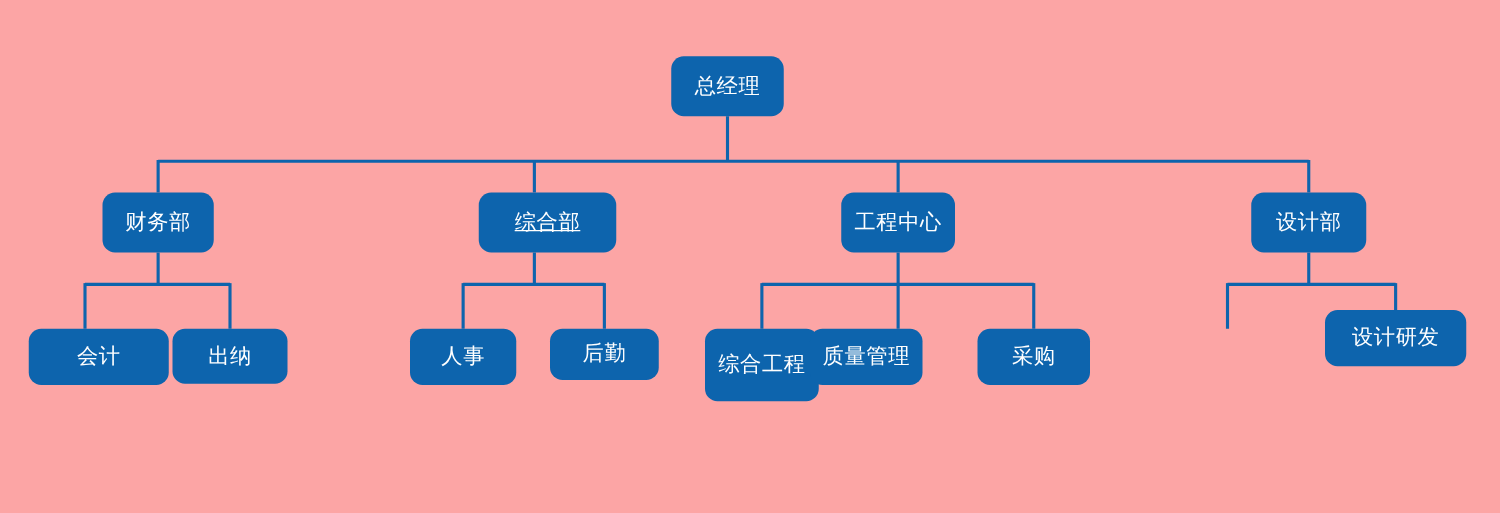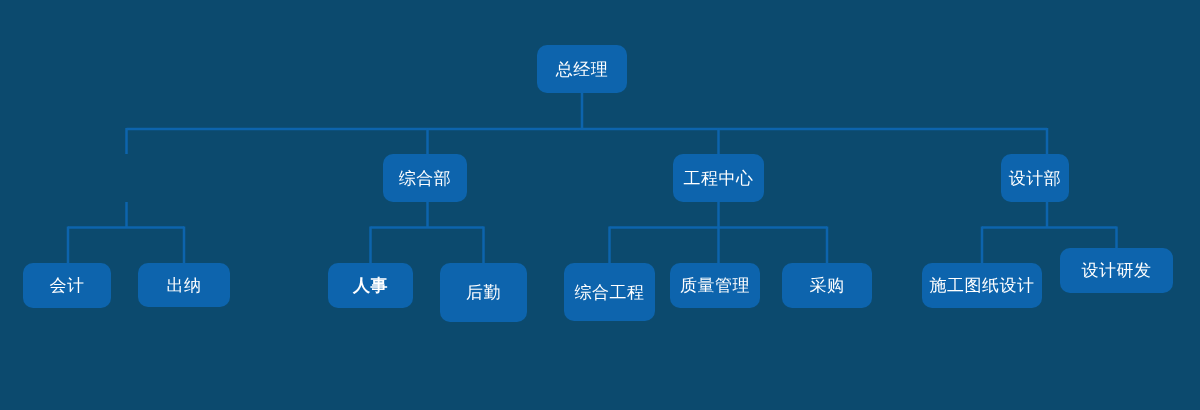--- a/index.html
+++ b/index.html
@@ -5,21 +5,21 @@
   html, body {
     margin: 0;
     padding: 0;
     background: #ffffff;
     font-family: "DejaVu Sans", "Liberation Sans", sans-serif;
   }
   .stage {
     position: relative;
     width: 1200px;
     height: 410px;
-    background: #0c4a6e;
+    background: #fca5a5;
     overflow: hidden;
   }
   .connectors {
     position: absolute;
     left: 0;
     top: 0;
     width: 1200px;
     height: 410px;
   }
   .connectors path {
@@ -73,30 +73,30 @@
     <path d="M827 226.5 L827 263"></path>
 
     <path d="M1047 202 L1047 227.5"></path>
     <path d="M982 227.5 L1116.5 227.5"></path>
     <path d="M982 226.5 L982 263"></path>
     <path d="M1116.5 226.5 L1116.5 263"></path>
   </svg>
 
   <div class="node" style="left:537px; top:45px; width:90px; height:48px;">总经理</div>
 
-  <div class="node" style="left:383px; top:154px; width:84px; height:48px;">综合部</div>
+  <div class="node" style="left:82px; top:154px; width:89px; height:48px;">财务部</div>
+  <div class="node" style="left:383px; top:154px; width:110px; height:48px;text-decoration:underline;">综合部</div>
   <div class="node" style="left:673px; top:154px; width:91px; height:48px;">工程中心</div>
-  <div class="node" style="left:1001px; top:154px; width:68px; height:48px;">设计部</div>
+  <div class="node" style="left:1001px; top:154px; width:92px; height:48px;">设计部</div>
 
-  <div class="node" style="left:23px; top:263px; width:88px; height:45px;">会计</div>
+  <div class="node" style="left:23px; top:263px; width:112px; height:45px;">会计</div>
   <div class="node" style="left:138px; top:263px; width:92px; height:44px;">出纳</div>
 
-  <div class="node" style="left:328px; top:263px; width:85px; height:45px;font-weight:bold;">人事</div>
-  <div class="node" style="left:440px; top:263px; width:87px; height:59px;">后勤</div>
+  <div class="node" style="left:328px; top:263px; width:85px; height:45px;">人事</div>
+  <div class="node" style="left:440px; top:263px; width:87px; height:41px;">后勤</div>
 
   <div class="node" style="left:564px; top:263px; width:91px; height:58px;">综合工程</div>
-  <div class="node" style="left:670px; top:263px; width:90px; height:45px;">质量管理</div>
+  <div class="node" style="left:648px; top:263px; width:90px; height:45px;">质量管理</div>
   <div class="node" style="left:782px; top:263px; width:90px; height:45px;text-align:right;">采购</div>
 
-  <div class="node" style="left:922px; top:263px; width:120px; height:45px;">施工图纸设计</div>
   <div class="node" style="left:1060px; top:248px; width:113px; height:45px;">设计研发</div>
 
 </div>
 
 </body></html>

